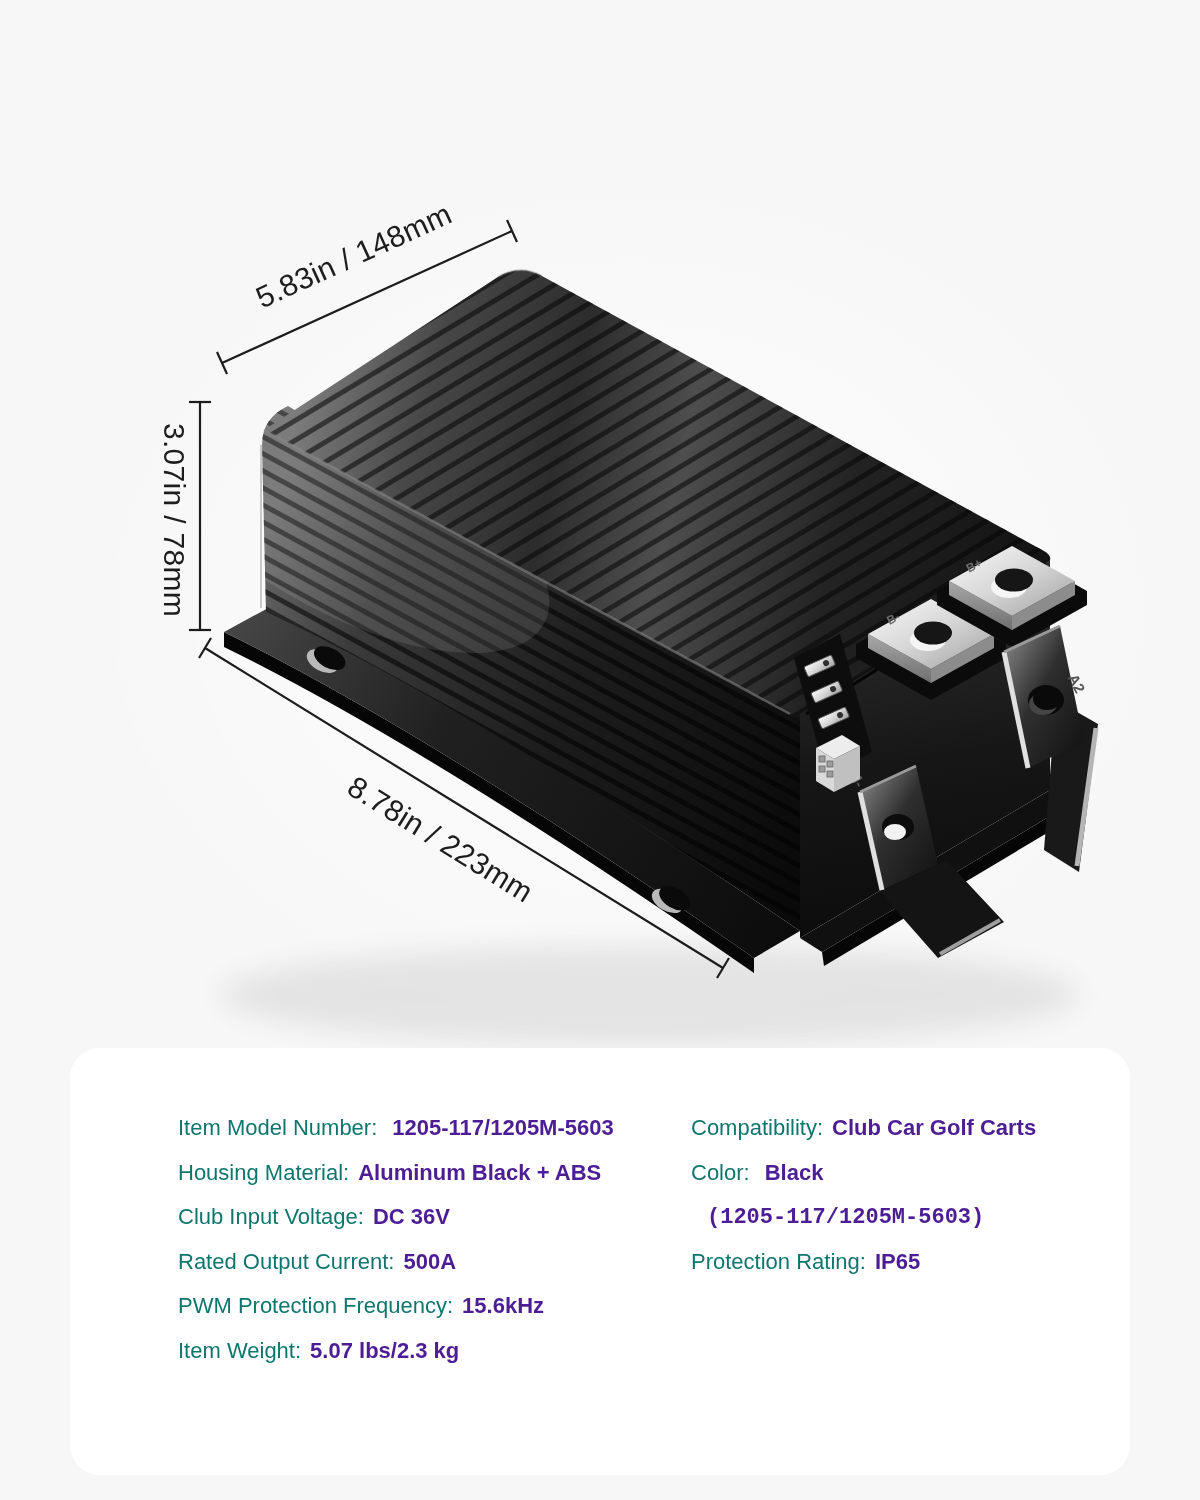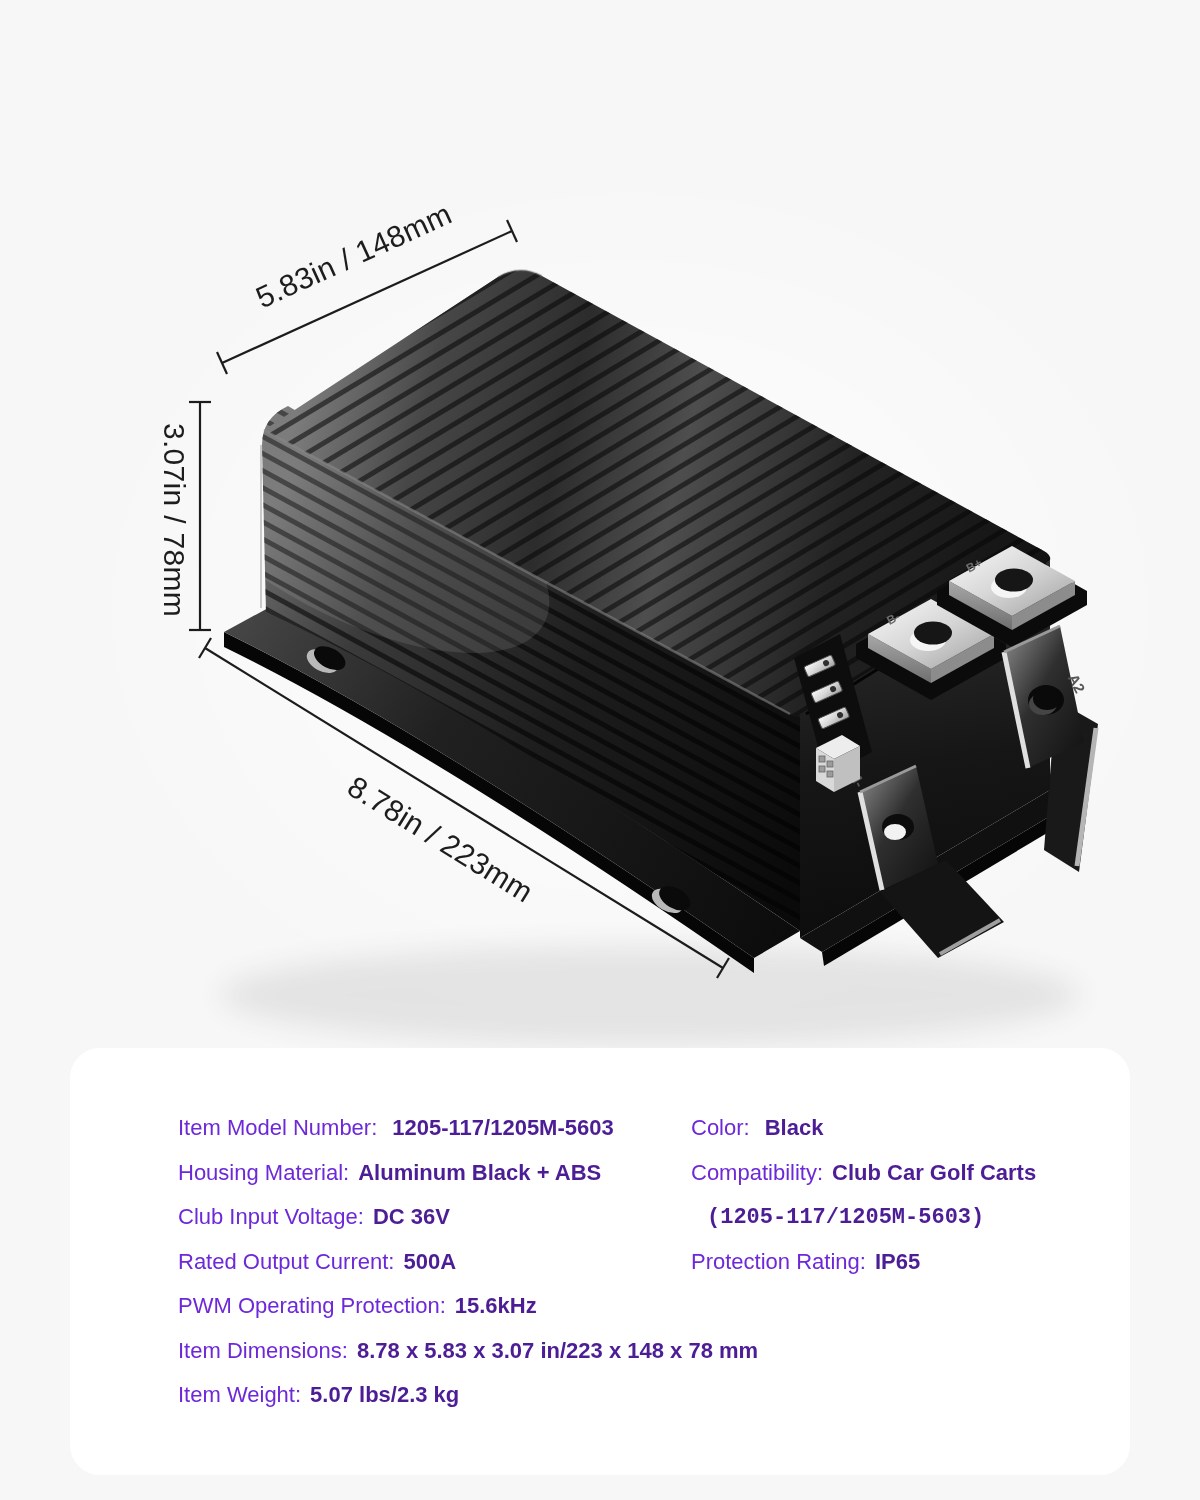--- a/index.html
+++ b/index.html
@@ -14,21 +14,21 @@
   
   .panel{
     position:absolute;left:70px;top:1048px;width:1060px;height:427px;
     background:#ffffff;border-radius:30px;
   }
   .col{position:absolute;top:58px;}
   .col-left{left:108px;}
   .col-right{left:621px;}
   .row{height:44.5px;display:flex;align-items:center;white-space:nowrap;
        font-size:22px;color:#55565a;}
-  .lbl{color:#6d28d9;font-weight:normal;}
+  .lbl{color:#0f766e;font-weight:normal;}
   .val{color:#4c1d95;font-weight:bold;margin-left:9px;}
   .val.gap-lg{margin-left:15px;}
   .row.no-label .val{margin-left:16px;font-family:Liberation Mono, monospace;}
 </style>
 </head>
 <body>
 
 <div class="stage">
 
   <svg class="scene" viewBox="0 0 1200 1500">
@@ -231,42 +231,38 @@
       </div>
       <div class="row">
         <span class="lbl">Club Input Voltage:</span>
         <span class="val">DC 36V</span>
       </div>
       <div class="row">
         <span class="lbl">Rated Output Current:</span>
         <span class="val">500A</span>
       </div>
       <div class="row">
-        <span class="lbl">PWM Operating Protection:</span>
+        <span class="lbl">PWM Protection Frequency:</span>
         <span class="val">15.6kHz</span>
-      </div>
-      <div class="row">
-        <span class="lbl">Item Dimensions:</span>
-        <span class="val">8.78 x 5.83 x 3.07 in/223 x 148 x 78 mm</span>
       </div>
       <div class="row">
         <span class="lbl">Item Weight:</span>
         <span class="val">5.07 lbs/2.3 kg</span>
       </div>
     </div>
 
     <div class="col col-right">
       <div class="row">
+        <span class="lbl">Compatibility:</span>
+        <span class="val">Club Car Golf Carts</span>
+      </div>
+      <div class="row">
         <span class="lbl">Color:</span>
         <span class="val gap-lg">Black</span>
       </div>
-      <div class="row">
-        <span class="lbl">Compatibility:</span>
-        <span class="val">Club Car Golf Carts</span>
-      </div>
       <div class="row no-label">
         <span class="val">(1205-117/1205M-5603)</span>
       </div>
       <div class="row">
         <span class="lbl">Protection Rating:</span>
         <span class="val">IP65</span>
       </div>
     </div>
   </div>
 

